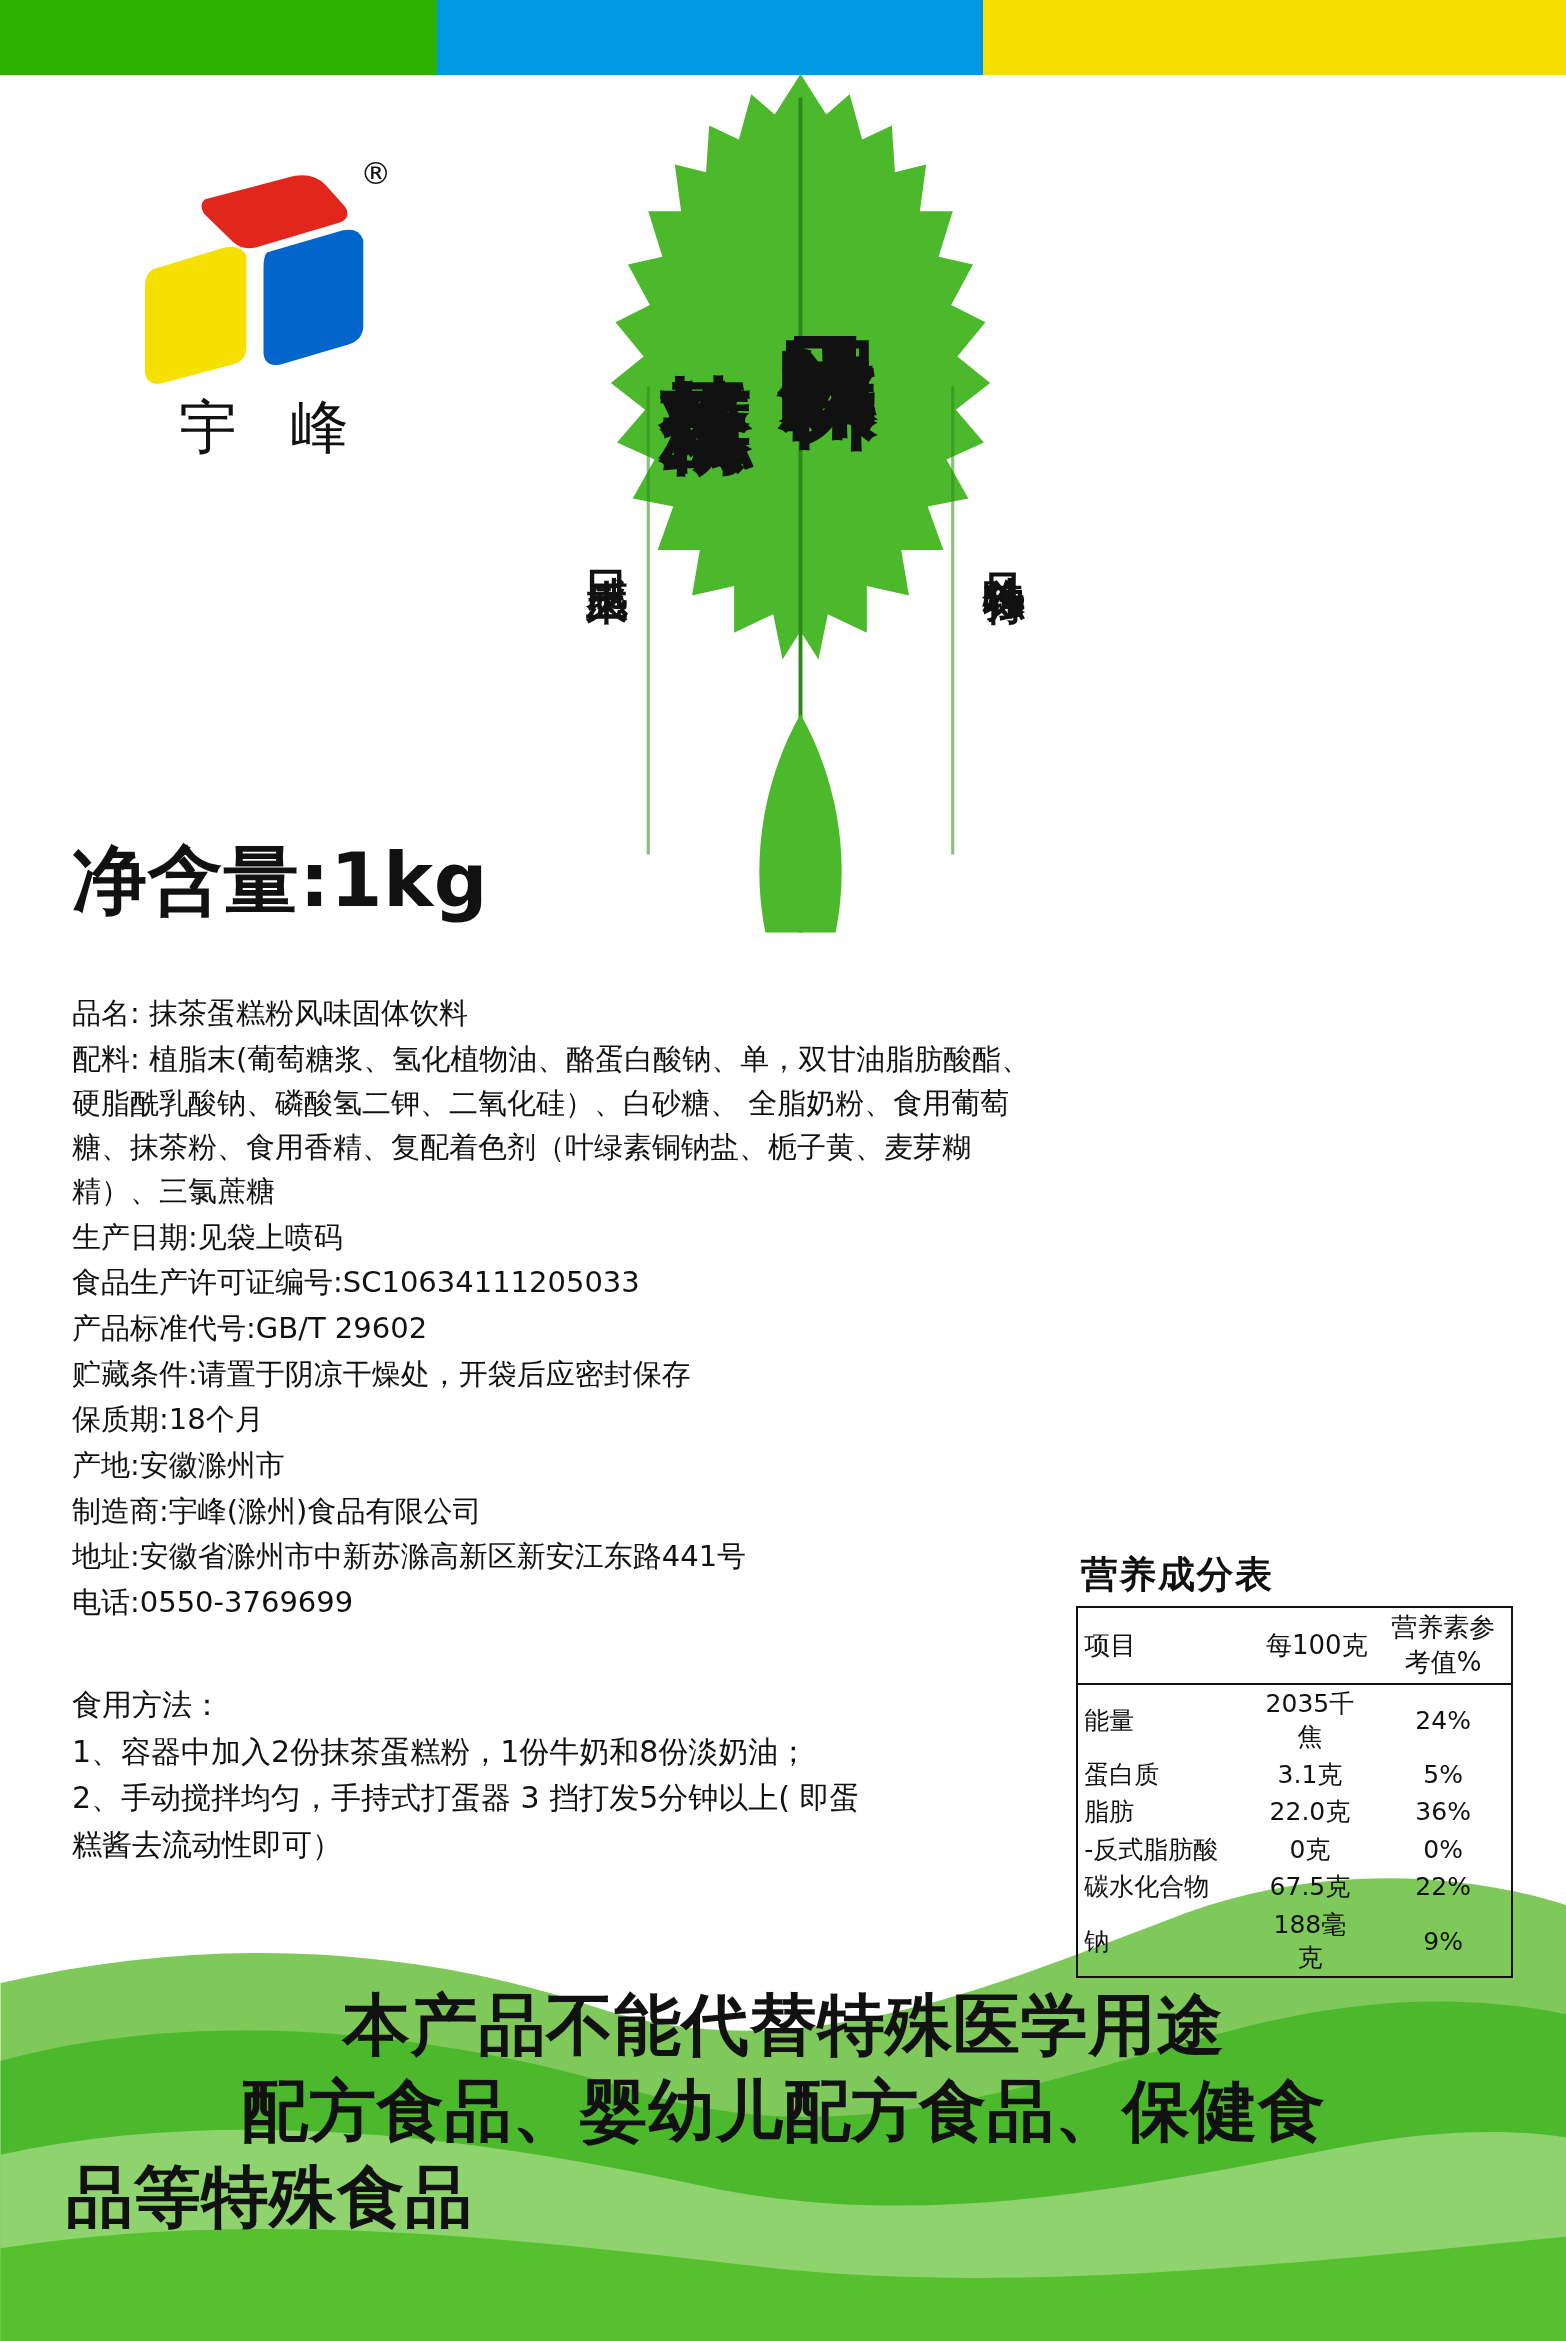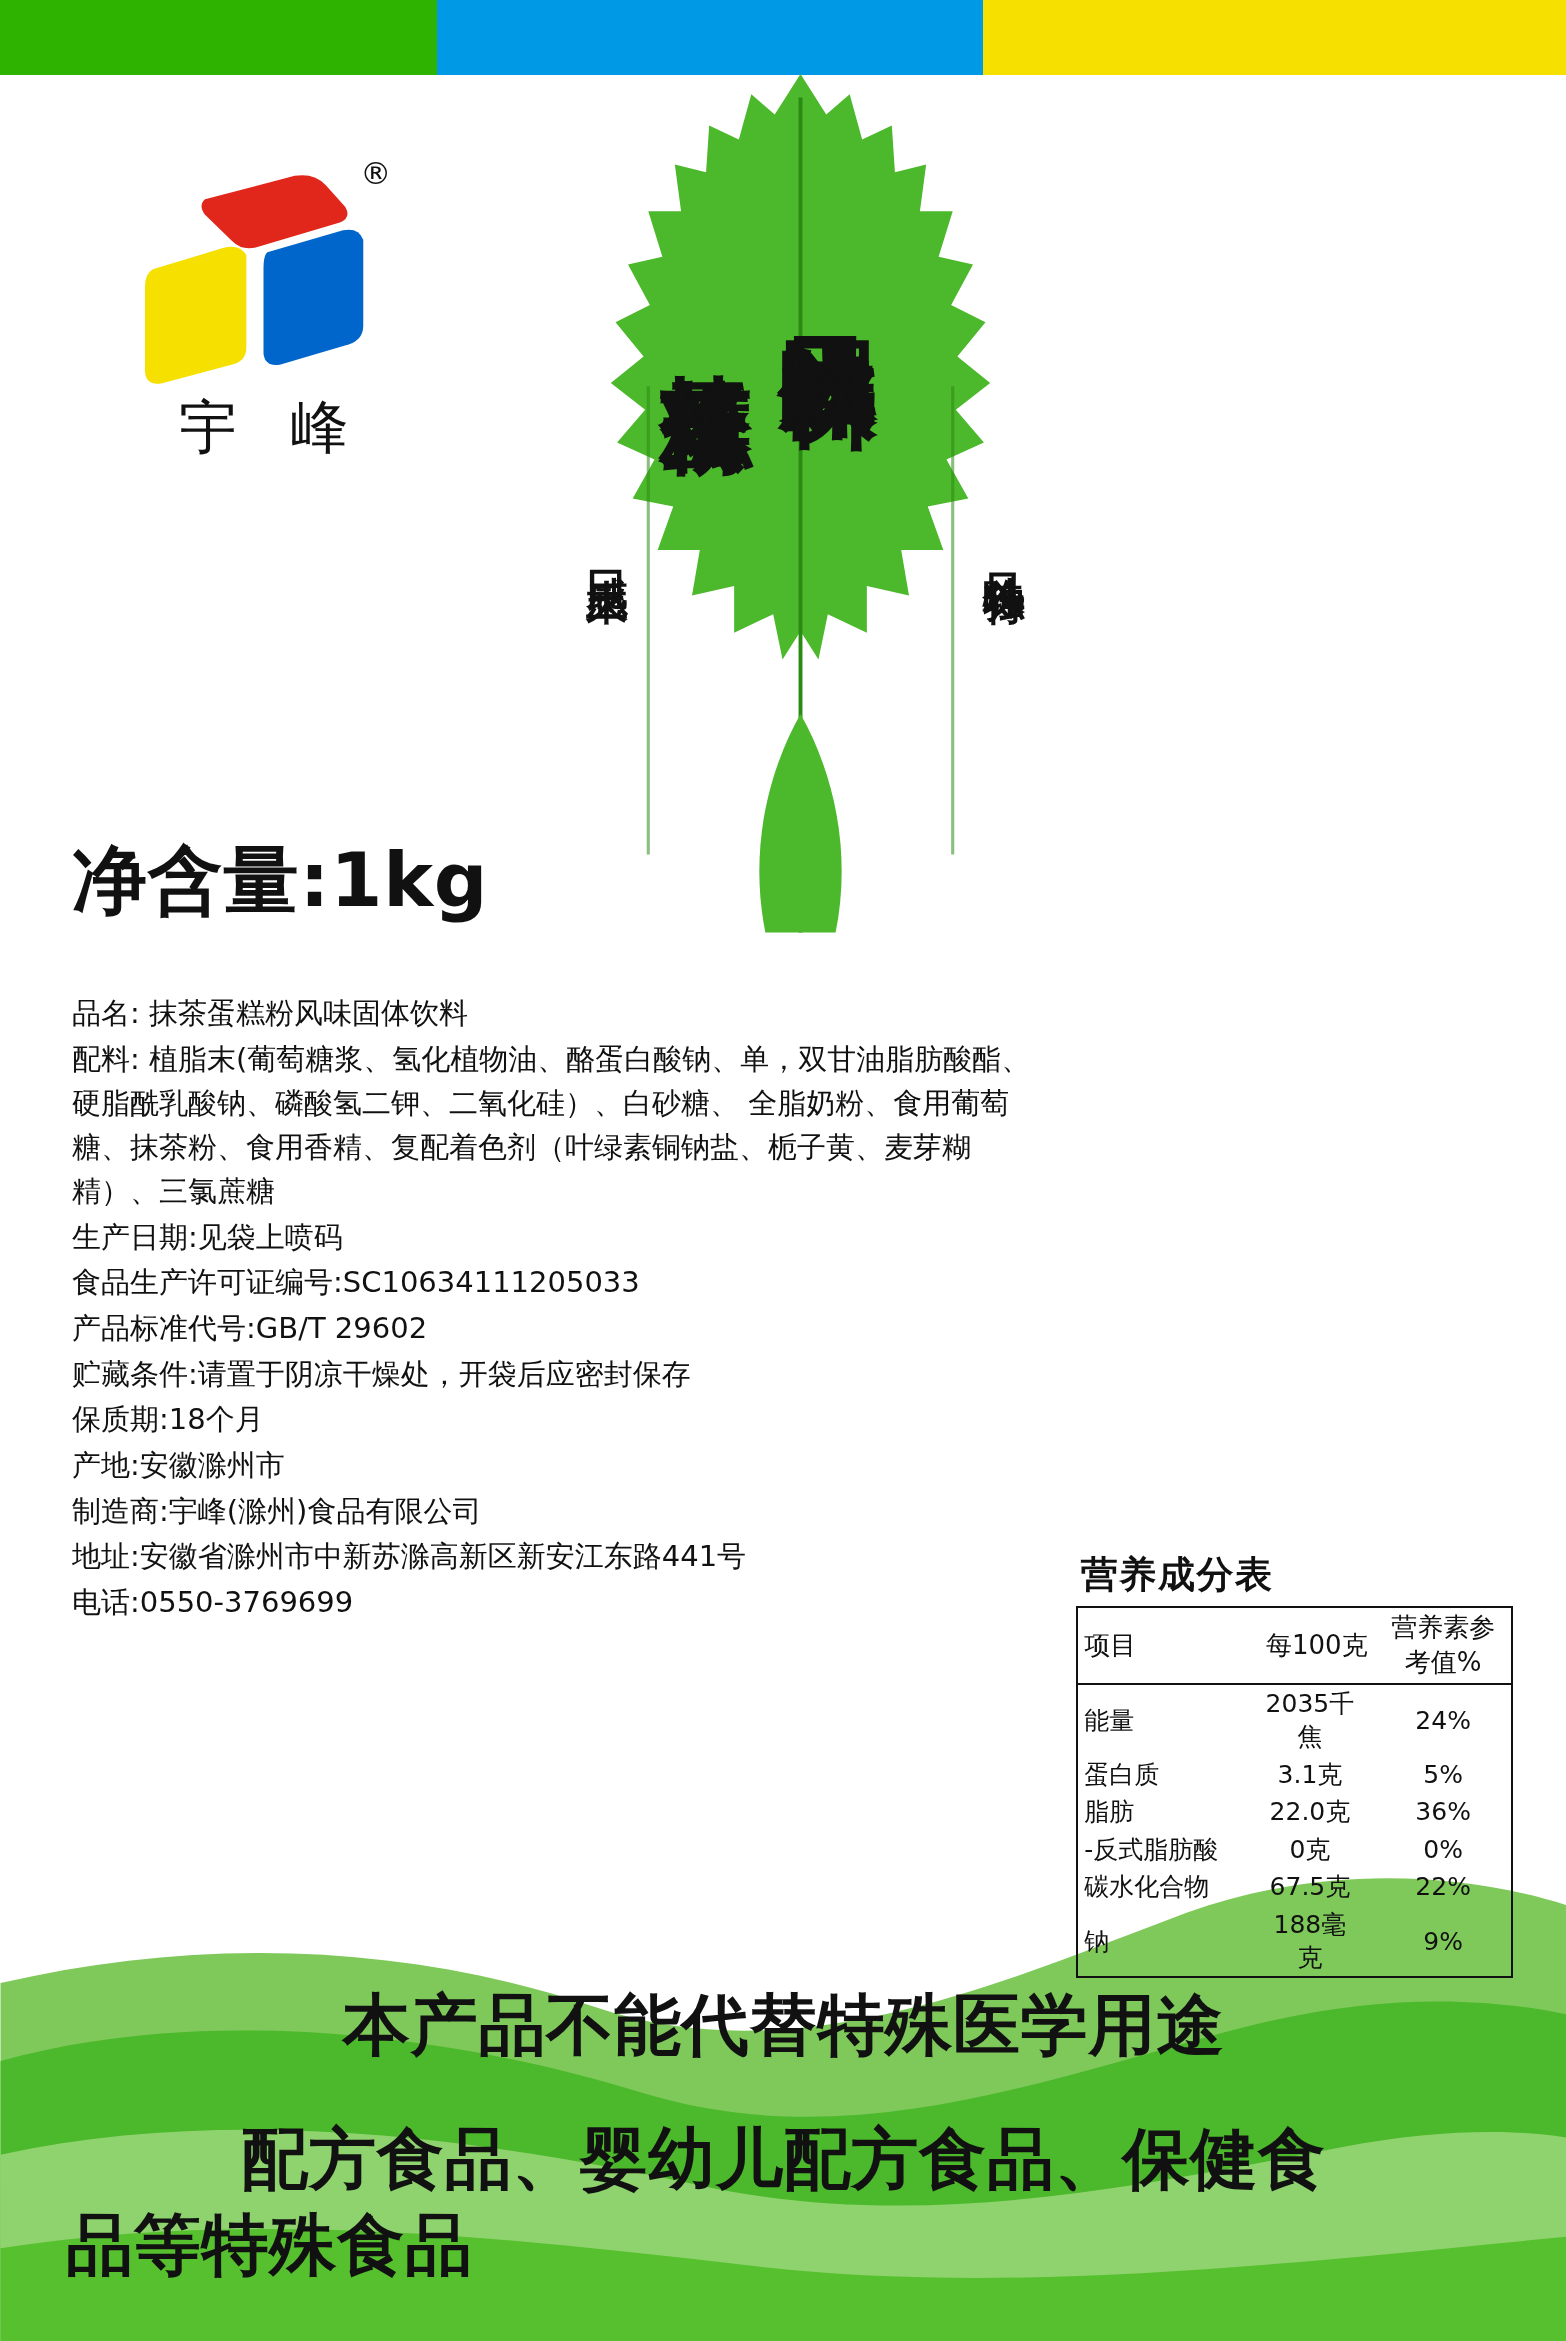--- a/index.html
+++ b/index.html
@@ -187,21 +187,21 @@
     top: 1983px;
     width: 1567px;
     z-index: 7;
     color: #111;
     font-size: 67px;
     font-weight: bold;
     line-height: 1.28;
     letter-spacing: 0.8px;
   }
   .warning .l1 { text-align: center; }
-  .warning .l2 { text-align: center; margin-top: 48px; }
+  .warning .l2 { text-align: center; }
   .warning .l3 { padding-left: 66px; }
 </style>
 </head>
 <body>
 
 <div id="page">
 
   <div class="topbars">
     <div class="bar-green"></div>
     <div class="bar-blue"></div>
@@ -265,20 +265,25 @@
     <p>食品生产许可证编号:SC10634111205033</p>
     <p>产品标准代号:GB/T 29602</p>
     <p>贮藏条件:请置于阴凉干燥处，开袋后应密封保存</p>
     <p>保质期:18个月</p>
     <p>产地:安徽滁州市</p>
     <p>制造商:宇峰(滁州)食品有限公司</p>
     <p>地址:安徽省滁州市中新苏滁高新区新安江东路441号</p>
     <p>电话:0550-3769699</p>
   </div>
 
+  <div class="usage">
+    <p>食用方法：</p>
+    <p>1、容器中加入2份抹茶蛋糕粉，1份牛奶和8份淡奶油；</p>
+    <p>2、手动搅拌均匀，手持式打蛋器 3 挡打发5分钟以上( 即蛋糕酱去流动性即可）</p>
+  </div>
 
   <div class="nutri">
     <div class="nutri-title">营养成分表</div>
     <table class="nutri-table">
       <tbody>
           <tr class="head">
         <th class="c-item">项目</th>
         <th class="c-val">每100克</th>
         <th class="c-nrv">营养素参考值%</th>
       </tr>

